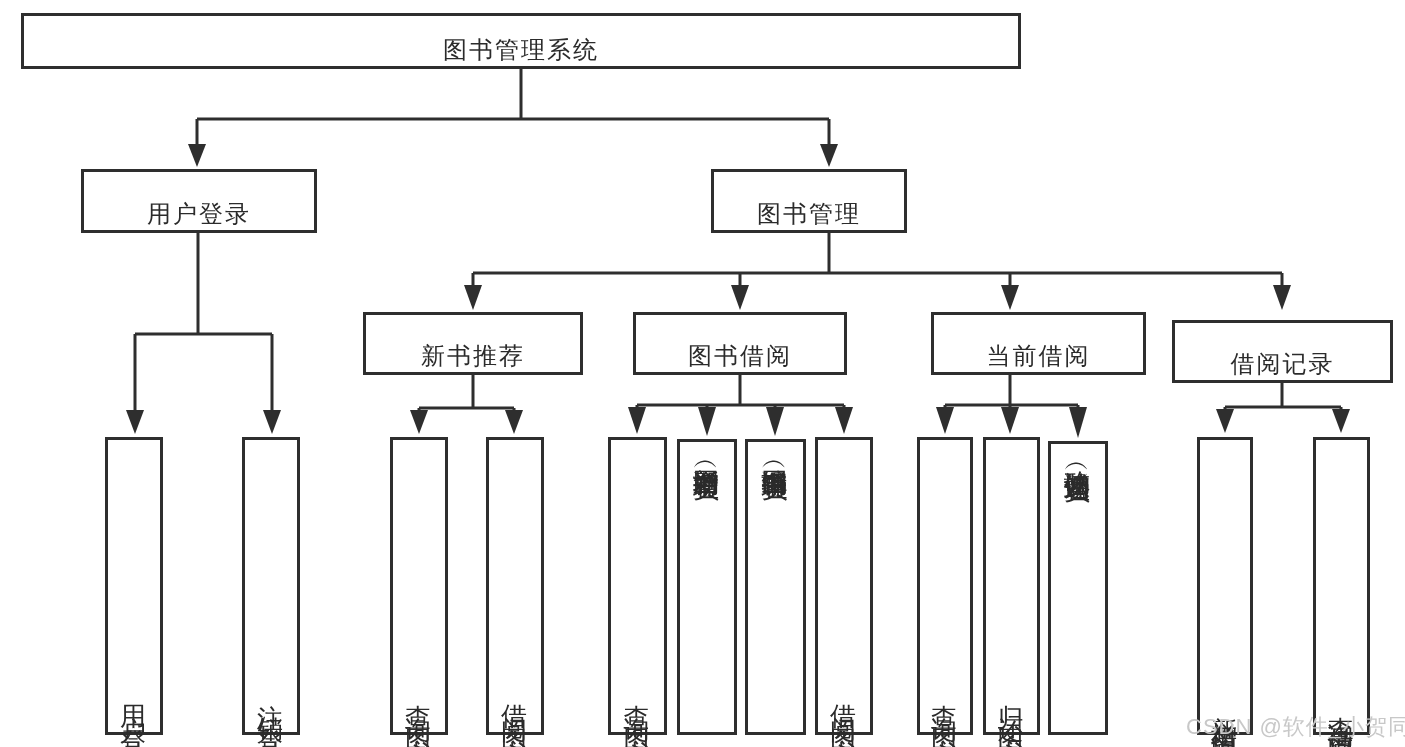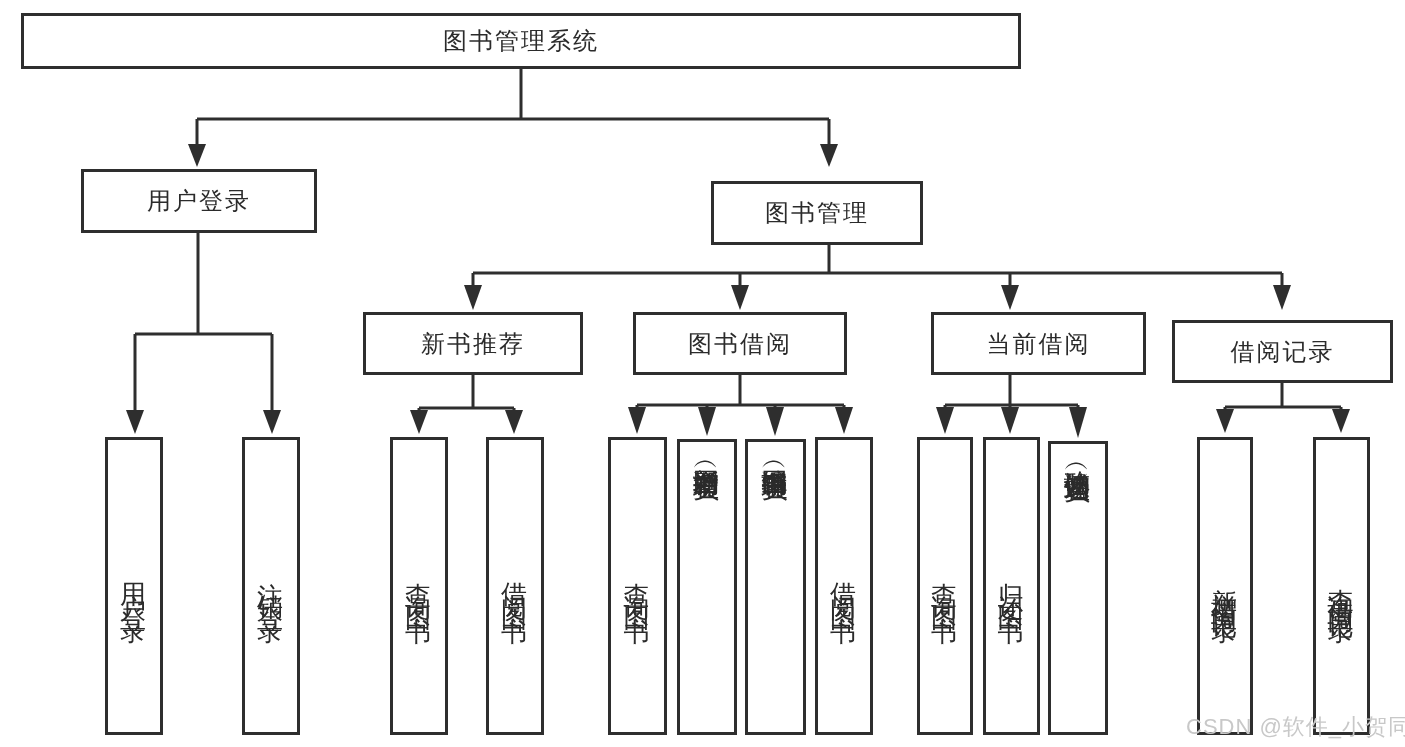--- a/index.html
+++ b/index.html
@@ -18,21 +18,21 @@
     overflow:hidden;
   }
   svg.connectors{position:absolute;left:0;top:0;z-index:1;}
   svg.connectors path{stroke:var(--line);stroke-width:3;fill:none;}
   svg.connectors polygon{fill:var(--line);stroke:none;}
   .node{
     position:absolute;
     box-sizing:border-box;
     border:3px solid var(--line);
     background:#fff;
-    display:flex;align-items:center;justify-content:center;
+    display:flex;align-items:flex-end;justify-content:center;
     z-index:2;
   }
   .h-node{font-size:24px;letter-spacing:2px;}
   .v-node span{
     writing-mode:vertical-rl;
     text-orientation:mixed;
     font-size:26px;
     letter-spacing:12px;
     white-space:nowrap;
   }
@@ -90,21 +90,21 @@
     <polygon points="1332,409 1350,409 1341,433"></polygon>
   </svg>
 
   <div class="node h-node" style="left:21px;top:13px;width:1000px;height:56px;">
     <span>图书管理系统</span>
   </div>
 
   <div class="node h-node" style="left:81px;top:169px;width:236px;height:64px;">
     <span>用户登录</span>
   </div>
-  <div class="node h-node" style="left:711px;top:181px;width:212px;height:64px;">
+  <div class="node h-node" style="left:711px;top:169px;width:196px;height:64px;">
     <span>图书管理</span>
   </div>
 
   <div class="node h-node" style="left:363px;top:312px;width:220px;height:63px;">
     <span>新书推荐</span>
   </div>
   <div class="node h-node" style="left:633px;top:312px;width:214px;height:63px;">
     <span>图书借阅</span>
   </div>
   <div class="node h-node" style="left:903px;top:312px;width:215px;height:63px;margin-left:28px;">

